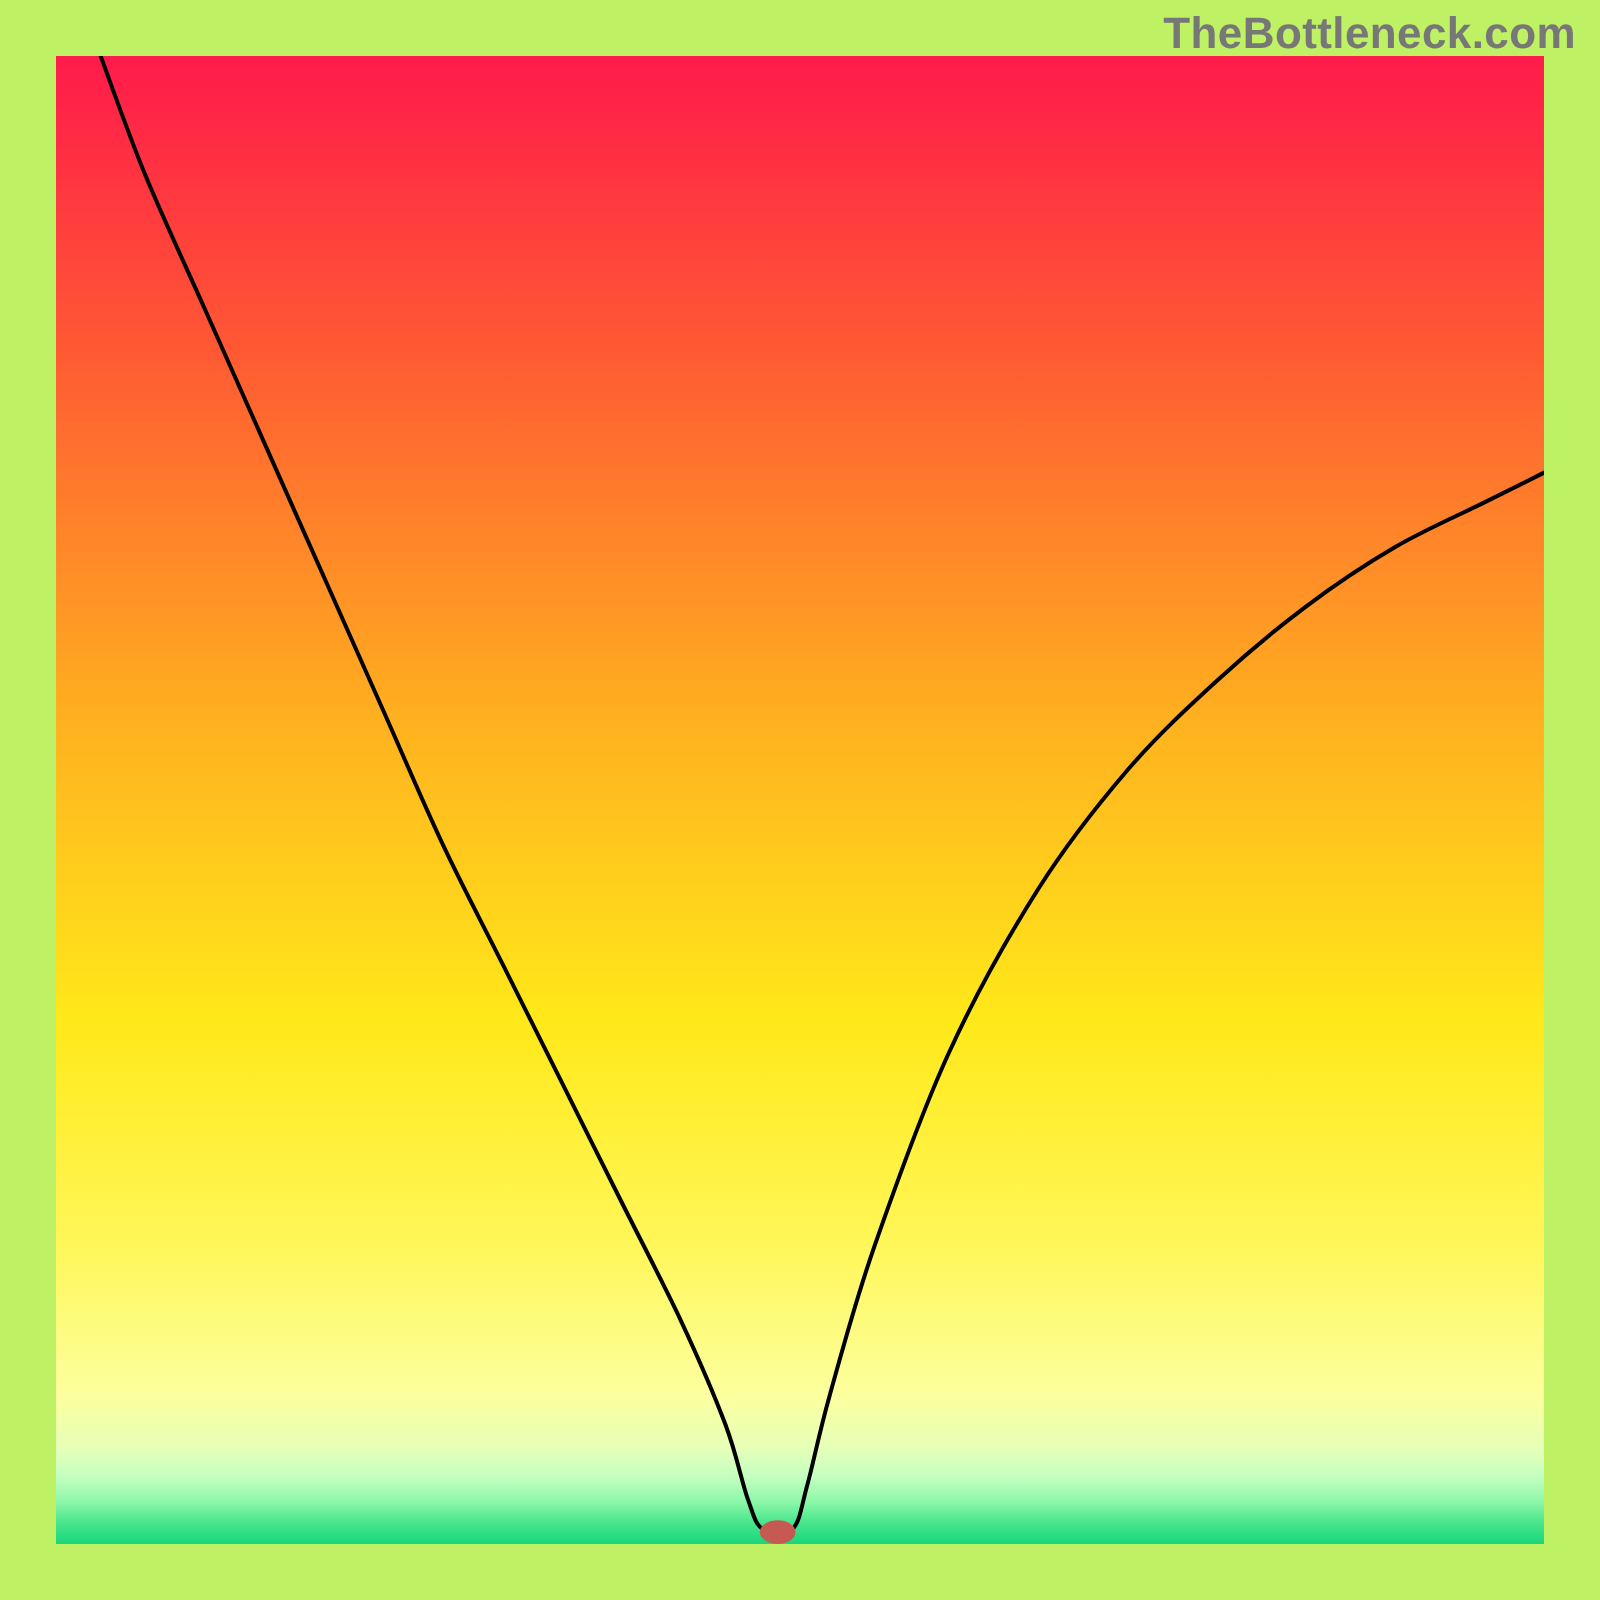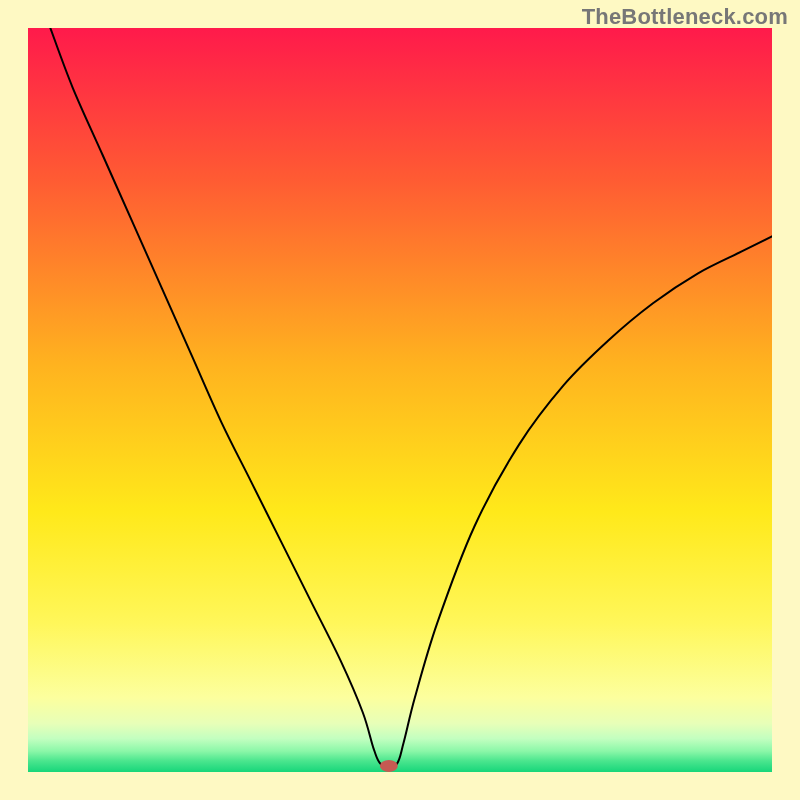--- a/index.html
+++ b/index.html
@@ -8,21 +8,21 @@
     width: 800px;
     height: 800px;
     overflow: hidden;
     background: #000;
     font-family: Arial, Helvetica, sans-serif;
   }
   .frame {
     position: relative;
     width: 800px;
     height: 800px;
-    background: #fef9c3;
+    background: #bef264;
   }
   .plot-area {
     position: absolute;
     left: 28px;
     top: 28px;
     width: 744px;
     height: 744px;
   }
   .watermark {
     position: absolute;

